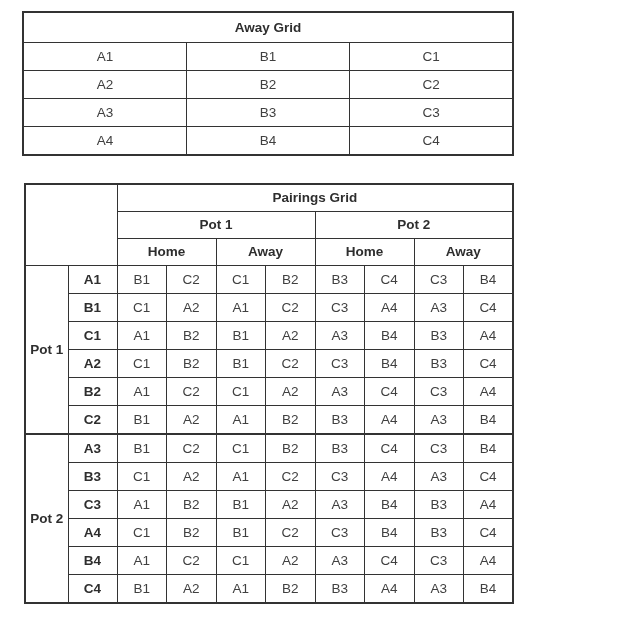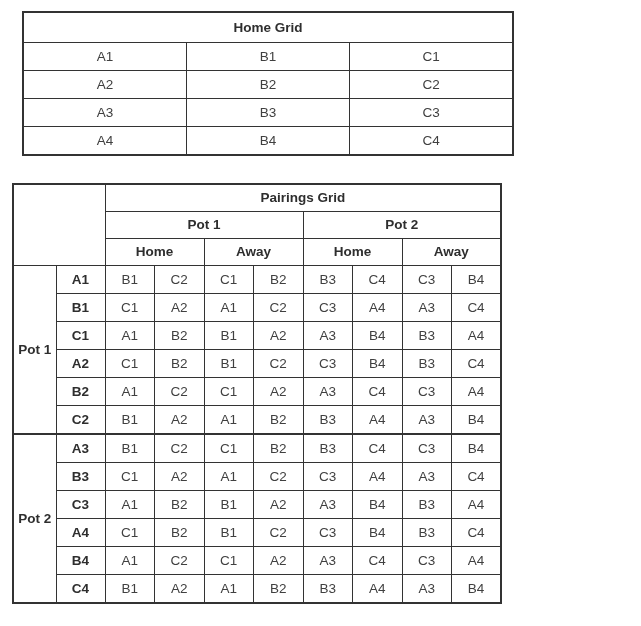--- a/index.html
+++ b/index.html
@@ -34,21 +34,21 @@
   }
   th{font-weight:700;color:var(--bold-text);}
   td{font-weight:400;color:var(--text);}
 
   
   #draw-table{position:absolute;left:22px;top:11px;width:490px;}
   #draw-table thead th{height:29px;}
   #draw-table tbody td{height:27px;}
 
   
-  #pairings-table{position:absolute;left:12px;top:183px;width:488px;}
+  #pairings-table{position:absolute;left:24px;top:183px;width:488px;}
   #pairings-table thead th, #pairings-table thead td{height:26px;}
   #pairings-table tbody th, #pairings-table tbody td{height:27px;}
   #pairings-table .corner{background:var(--bg);}
   #pairings-table .pot-label{font-weight:700;}
   #pairings-table .team-label{font-weight:700;}
   #pairings-table tr.group-start th,
   #pairings-table tr.group-start td{border-top:2px solid var(--border);}
   #pairings-table tbody tr.data-start th,
   #pairings-table tbody tr.data-start td{border-top:1px solid var(--border);}
 </style>
@@ -58,21 +58,21 @@
 <div class="page">
 
   <table id="draw-table">
     <colgroup>
       <col style="width:163.3px">
         <col style="width:163.3px">
         <col style="width:163.4px">
     </colgroup>
     <thead>
       <tr>
-        <th colspan="3">Home Grid</th>
+        <th colspan="3">Away Grid</th>
       </tr>
     </thead>
     <tbody>
         <tr>
           <td>A1</td>
           <td>B1</td>
           <td>C1</td>
         </tr>
         <tr>
           <td>A2</td>

